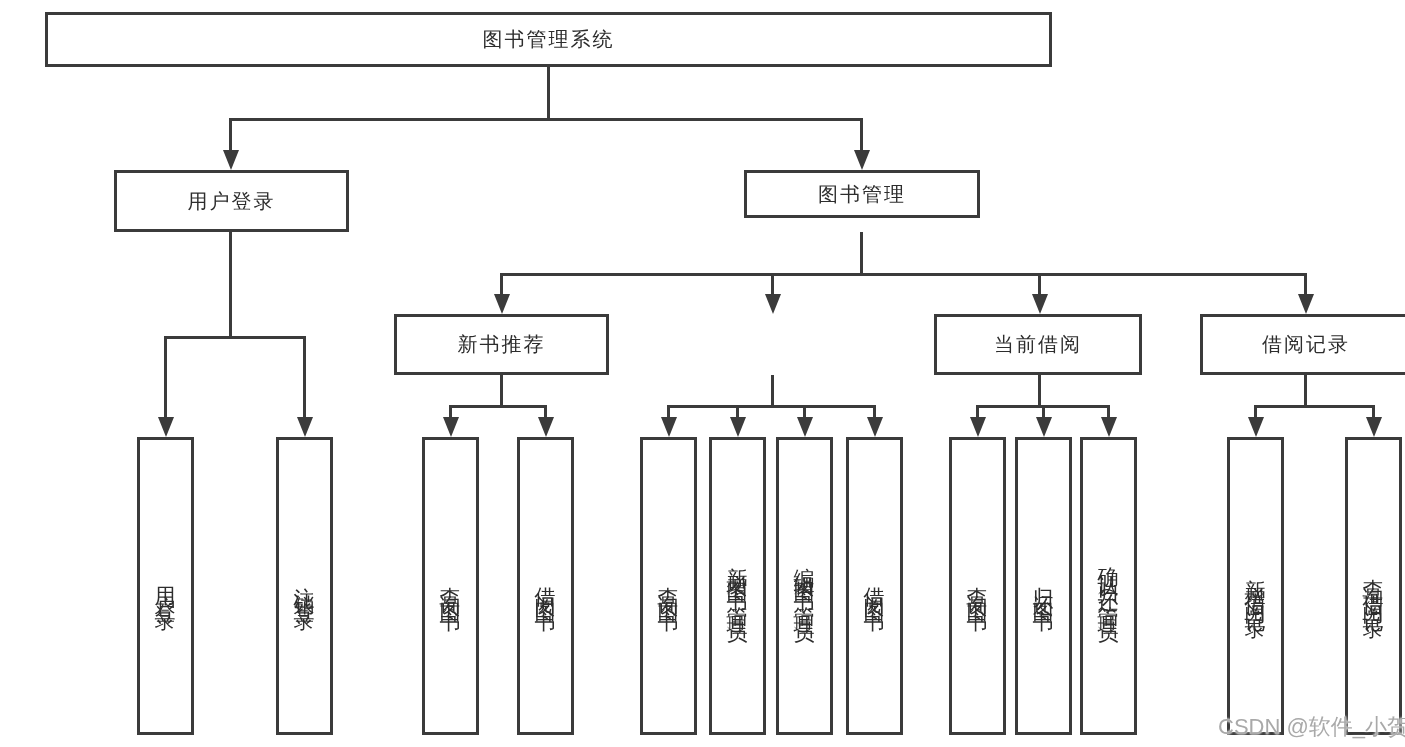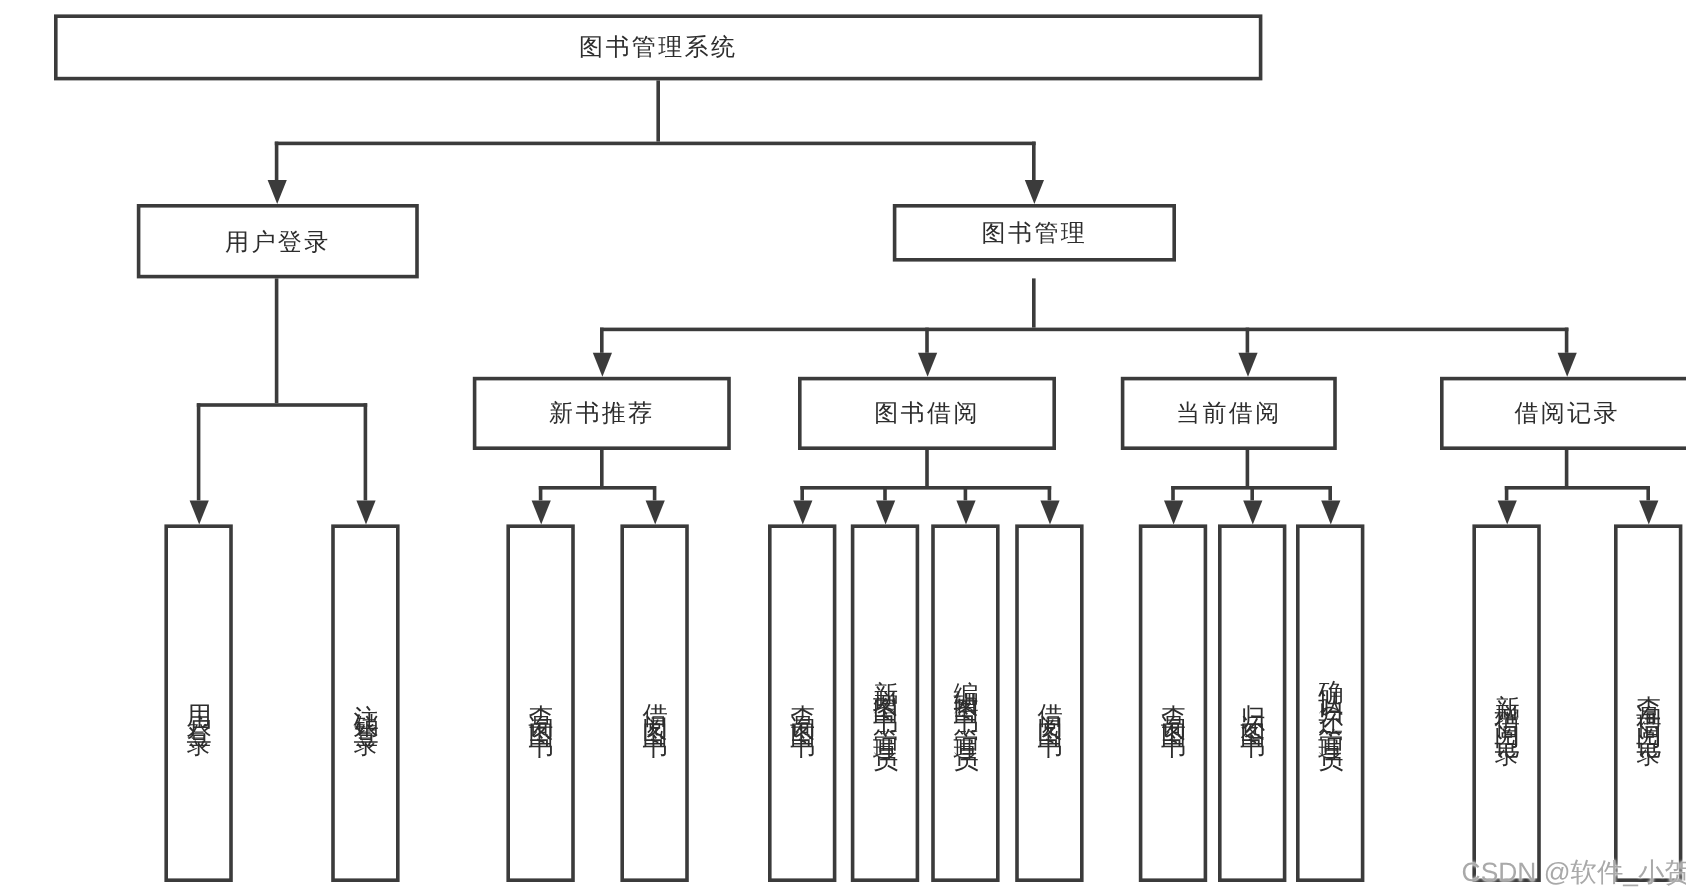--- a/index.html
+++ b/index.html
@@ -46,21 +46,21 @@
     border-left: 8px solid transparent;
     border-right: 8px solid transparent;
     border-top: 20px solid #3b3b3b;
   }
   
   .b-root           { left: 13px;   top: 12px;  width: 1007px; height: 55px; }
   .b-user-login     { left: 82px;   top: 170px; width: 235px;  height: 62px; }
   .b-book-mgmt      { left: 712px;  top: 170px; width: 236px;  height: 48px; }
   .b-new-book       { left: 362px;  top: 314px; width: 215px;  height: 61px; }
   .b-book-borrow    { left: 633px;  top: 314px; width: 215px;  height: 61px; }
-  .b-current-borrow { left: 902px;  top: 314px; width: 180px;  height: 61px; }
+  .b-current-borrow { left: 902px;  top: 314px; width: 208px;  height: 61px; }
   .b-borrow-records { left: 1168px; top: 314px; width: 212px;  height: 61px; }
   .leaf { top: 437px; width: 57px; height: 298px; }
   .b-a1 { left: 105px; }  .b-a2 { left: 244px; }
   .b-b1 { left: 390px; }  .b-b2 { left: 485px; }
   .b-c1 { left: 608px; }  .b-c2 { left: 677px; }  .b-c3 { left: 744px; }  .b-c4 { left: 814px; }
   .b-d1 { left: 917px; }  .b-d2 { left: 983px; }  .b-d3 { left: 1048px; }
   .b-e1 { left: 1195px; } .b-e2 { left: 1313px; }
   
   .s-root           { left: 515px;  top: 67px;  height: 51px; }
   .s-user-login     { left: 197px;  top: 232px; height: 104px; }
@@ -114,23 +114,20 @@
   <div class="box h-box b-user-login">
     <span>用户登录</span>
   </div>
   <div class="box h-box b-book-mgmt">
     <span>图书管理</span>
   </div>
 
   <div class="box h-box b-new-book">
     <span>新书推荐</span>
   </div>
-  <div class="box h-box b-book-borrow">
-    <span>图书借阅</span>
-  </div>
   <div class="box h-box b-current-borrow">
     <span>当前借阅</span>
   </div>
   <div class="box h-box b-borrow-records">
     <span>借阅记录</span>
   </div>
 
   <div class="box v-box leaf b-a1">
     <span class="vtext">用户登录</span>
   </div>

